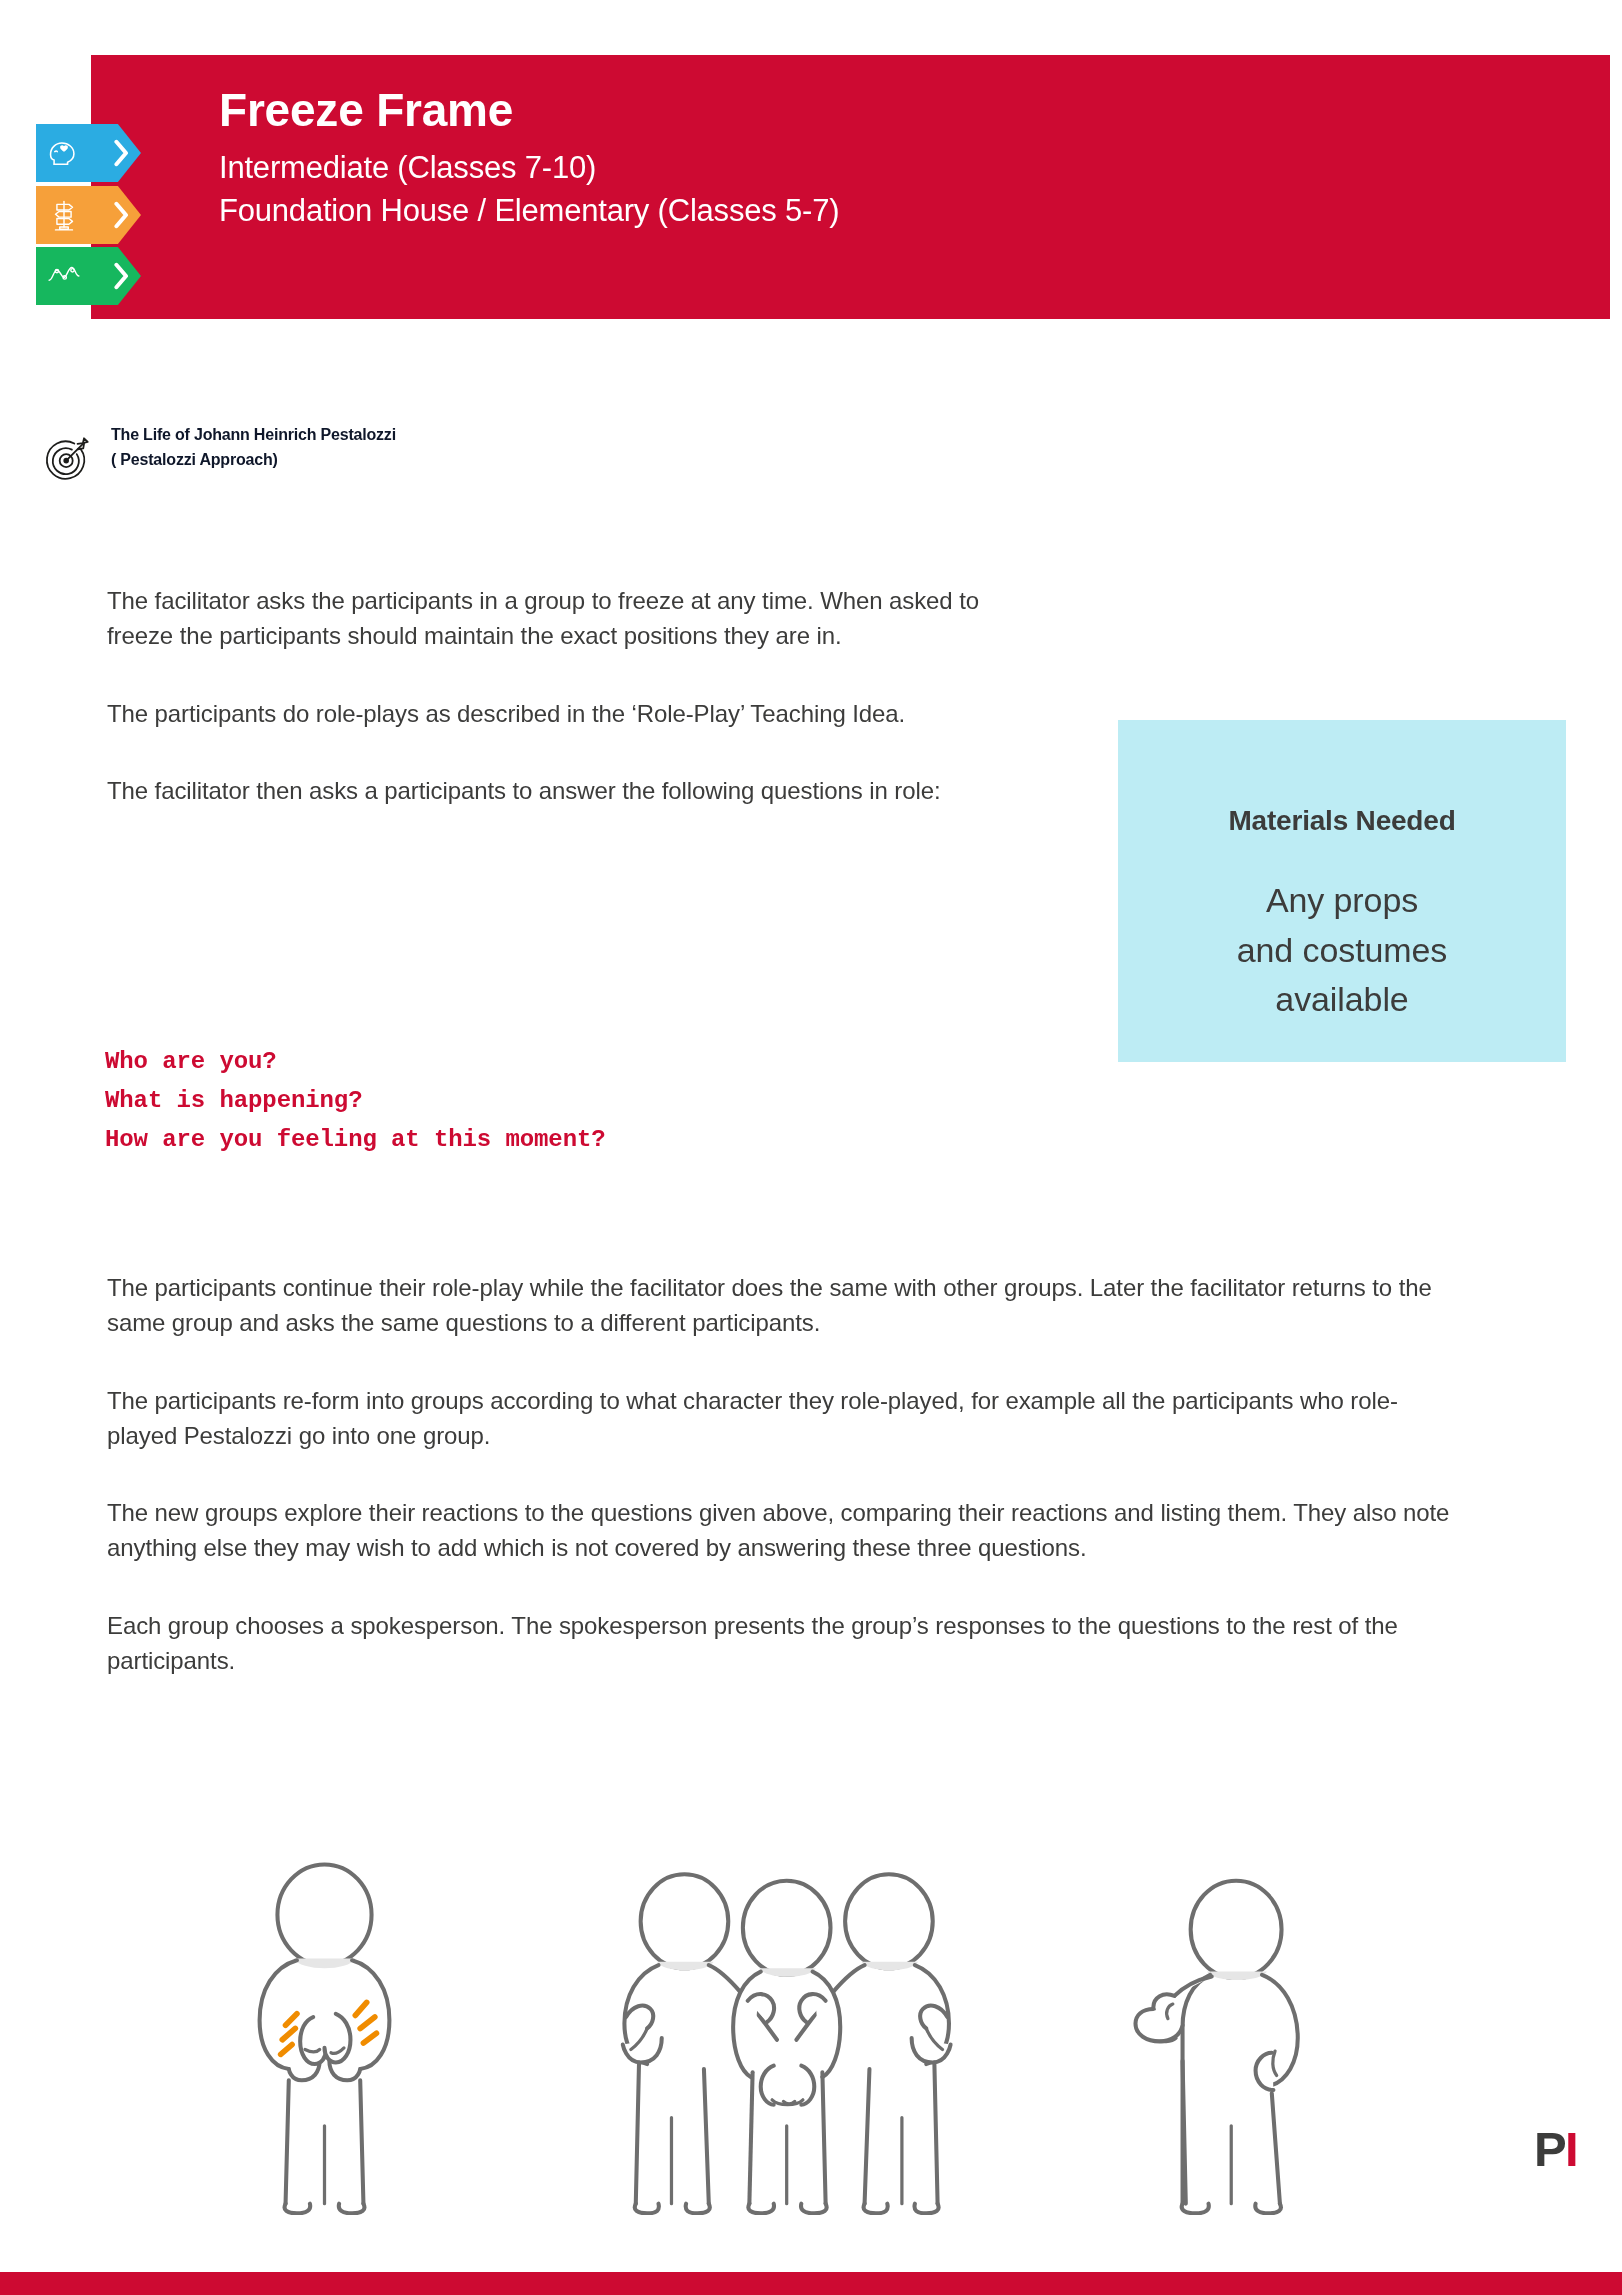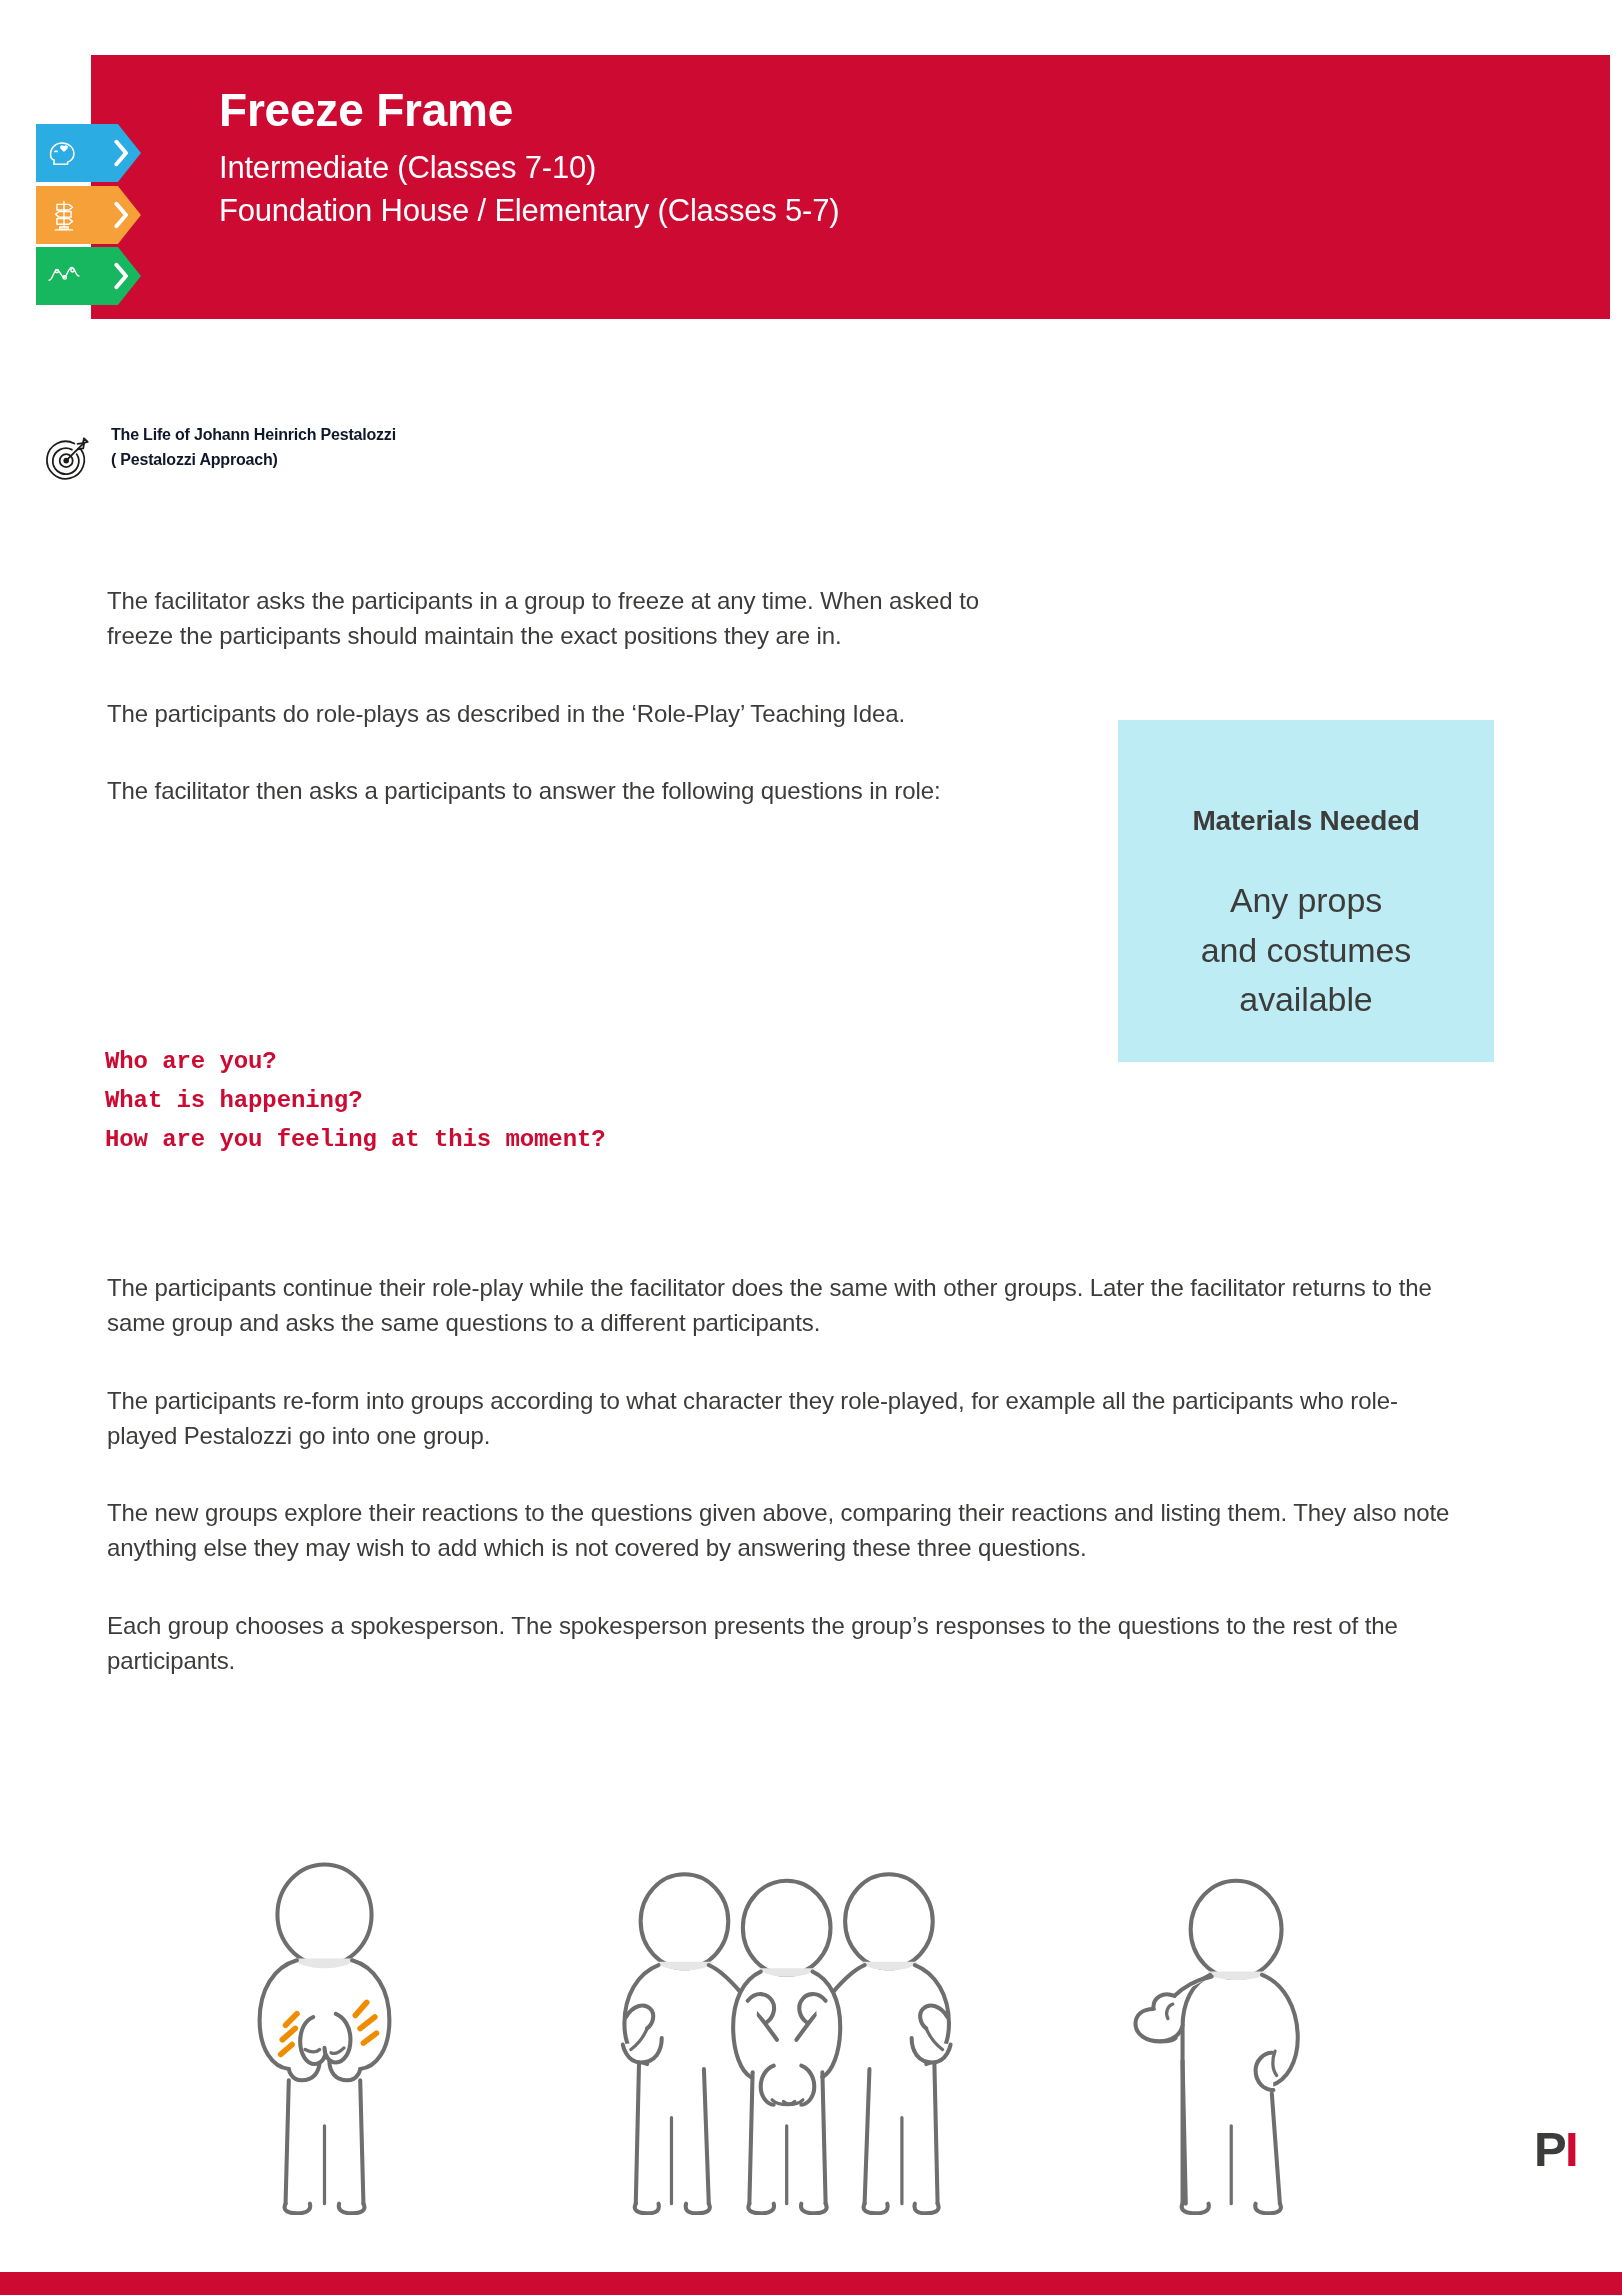--- a/index.html
+++ b/index.html
@@ -151,21 +151,21 @@
     font-weight: bold;
     line-height: 1.62;
     letter-spacing: -0.1px;
   }
 
   
   .materials {
     position: absolute;
     left: 1118px;
     top: 720px;
-    width: 376px;
+    width: 448px;
     height: 342px;
     background: #BDECF4;
     text-align: center;
   }
   .materials-title {
     margin-top: 85px;
     color: #3C3C3B;
     font-size: 28px;
     font-weight: bold;
     letter-spacing: -0.2px;

